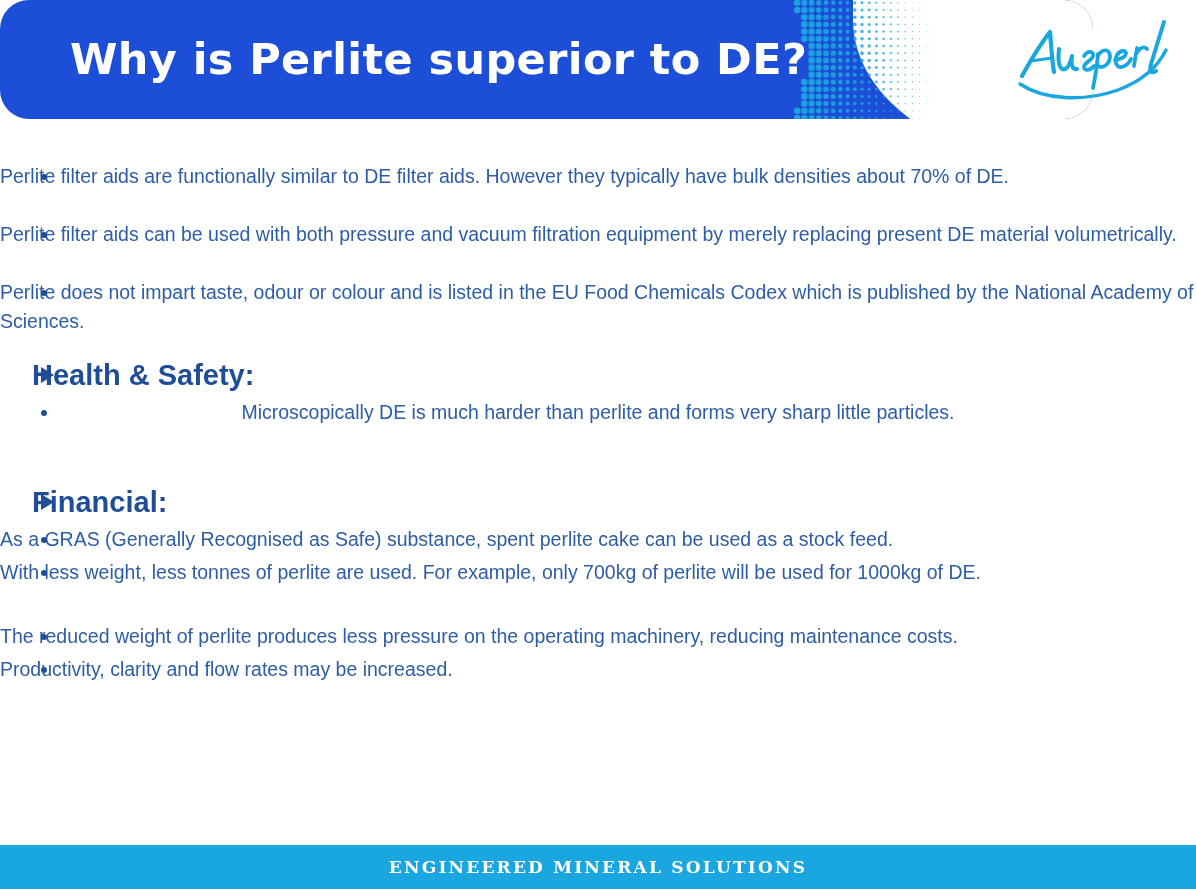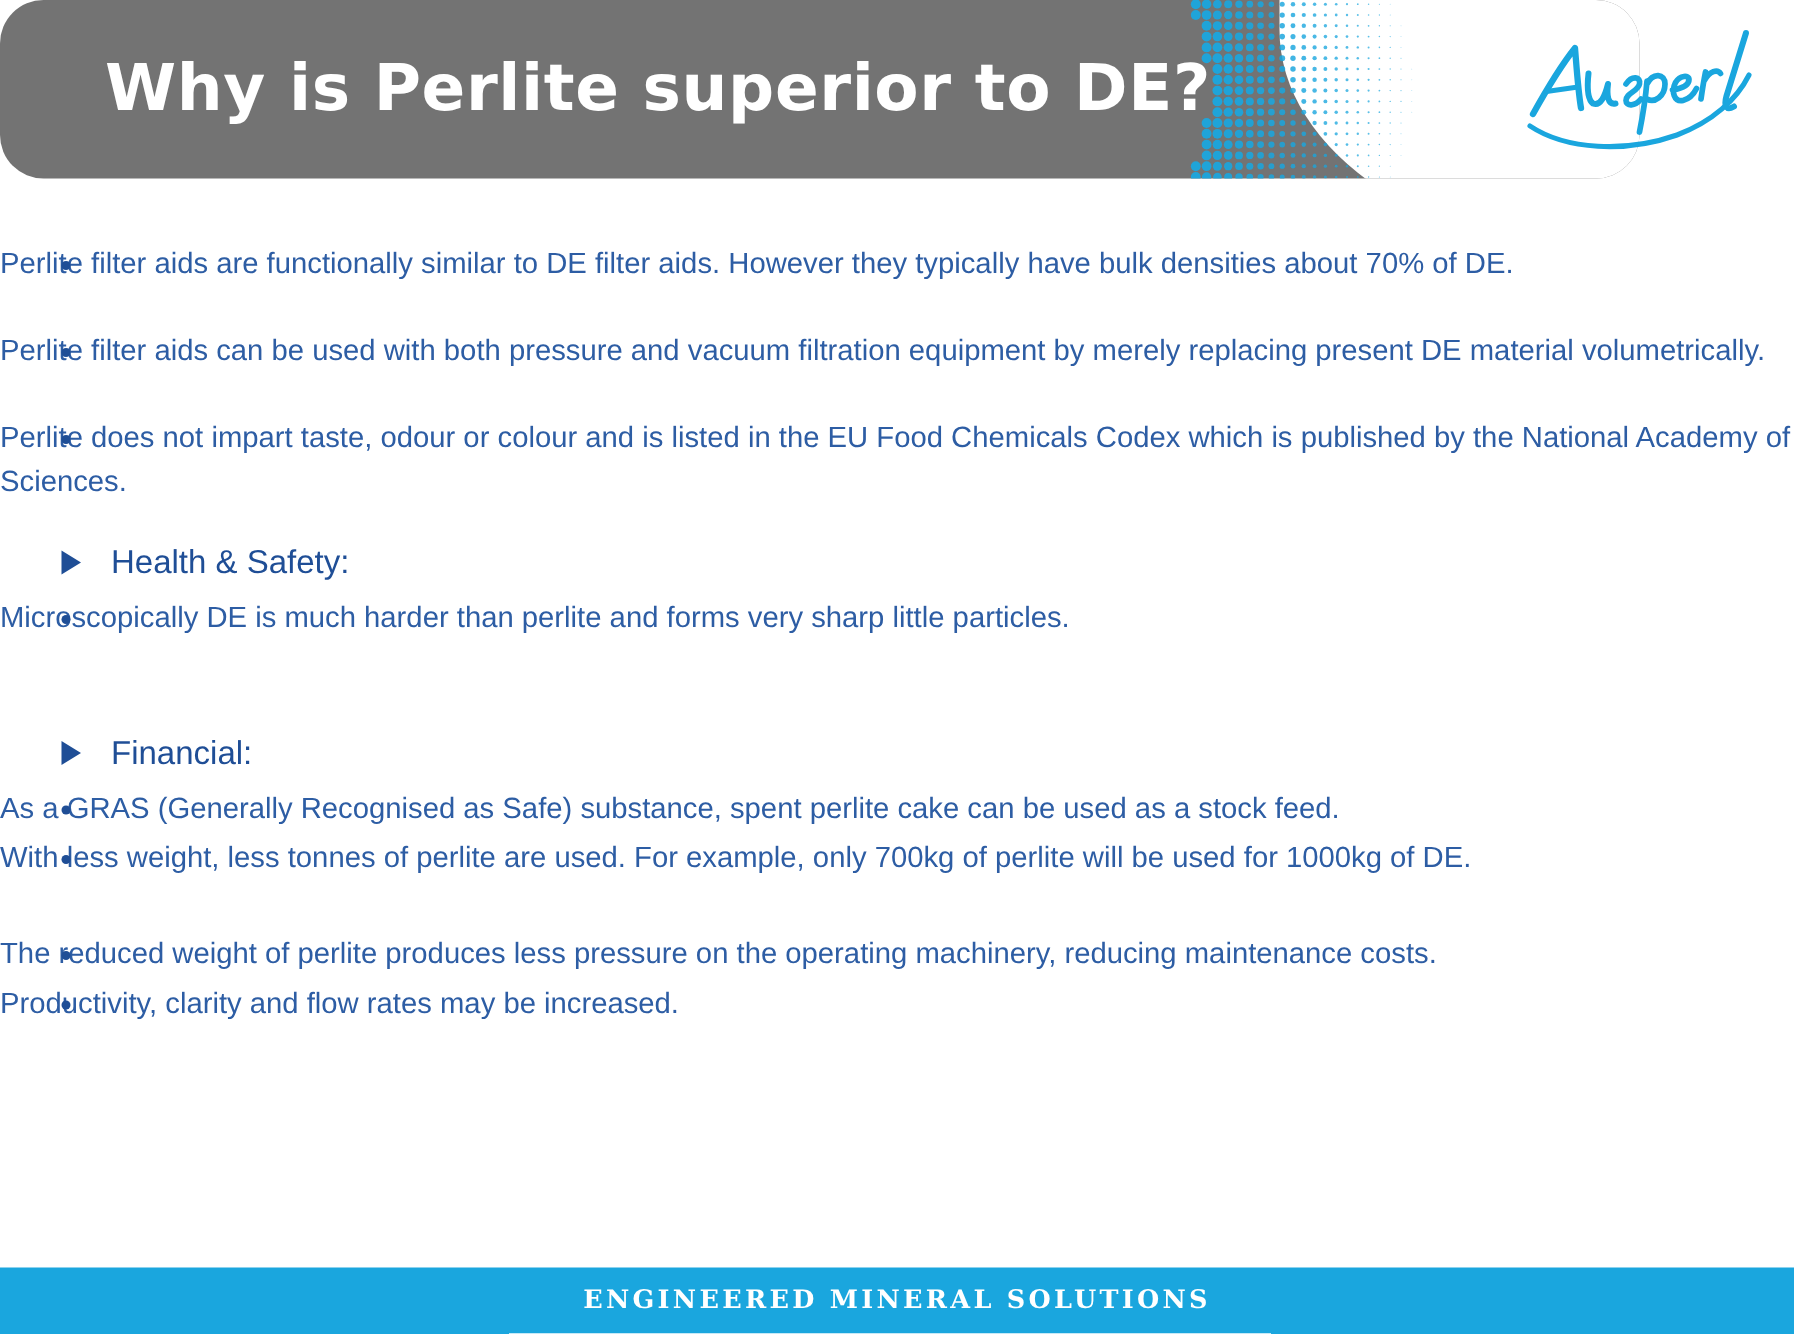--- a/index.html
+++ b/index.html
@@ -15,21 +15,21 @@
     font-family: "Liberation Sans", sans-serif;
     -webkit-font-smoothing: antialiased;
   }
 
   
   .header {
     position: absolute;
     top: 0; left: 0;
     width: 1093px;
     height: 119px;
-    background: #737373;
+    background: #1d4ed8;
     overflow: hidden;
     border-radius: 29px;
   }
   
   .header-white-curve {
     position: absolute;
     top: -40px;
     right: -90px;
     width: 330px;
     height: 210px;
@@ -98,42 +98,42 @@
     width: 6px;
     height: 6px;
     border-radius: 50%;
     background: #1f4e96;
   }
   .bullet-item.justified { text-align: justify; padding-right: 46px; margin-top: 35px; }
 
   .section-head {
     position: relative;
     color: #1f4e96;
-    font-weight: normal;
-    font-size: 22px;
+    font-weight: bold;
+    font-size: 29px;
     line-height: 30px;
-    padding-left: 74px;
+    padding-left: 32px;
     font-family: "Liberation Sans", sans-serif;
   }
   .section-head .tri {
     position: absolute;
     left: 41px;
     top: 7px;
     width: 0; height: 0;
     border-left: 13px solid #1f4e96;
     border-top: 8px solid transparent;
     border-bottom: 8px solid transparent;
   }
 
   .group-intro { margin-top: 43px; }
   .group-intro .bullet-item { margin-bottom: 29px; }
   .group-intro .bullet-item:last-child { margin-bottom: 0; }
 
   .group-hs { margin-top: 24px; }
-  .group-hs .bullet-item { margin-bottom: 4px; }
+  .group-hs .bullet-item { margin-bottom: 4px; text-align: center; }
 
   .group-fin { margin-top: 60px; }
   .group-fin .bullet-item { margin-bottom: 4px; }
 
   .group-hs .section-head,
   .group-fin .section-head { margin-bottom: 8px; }
 
   
   .footer {
     position: absolute;

